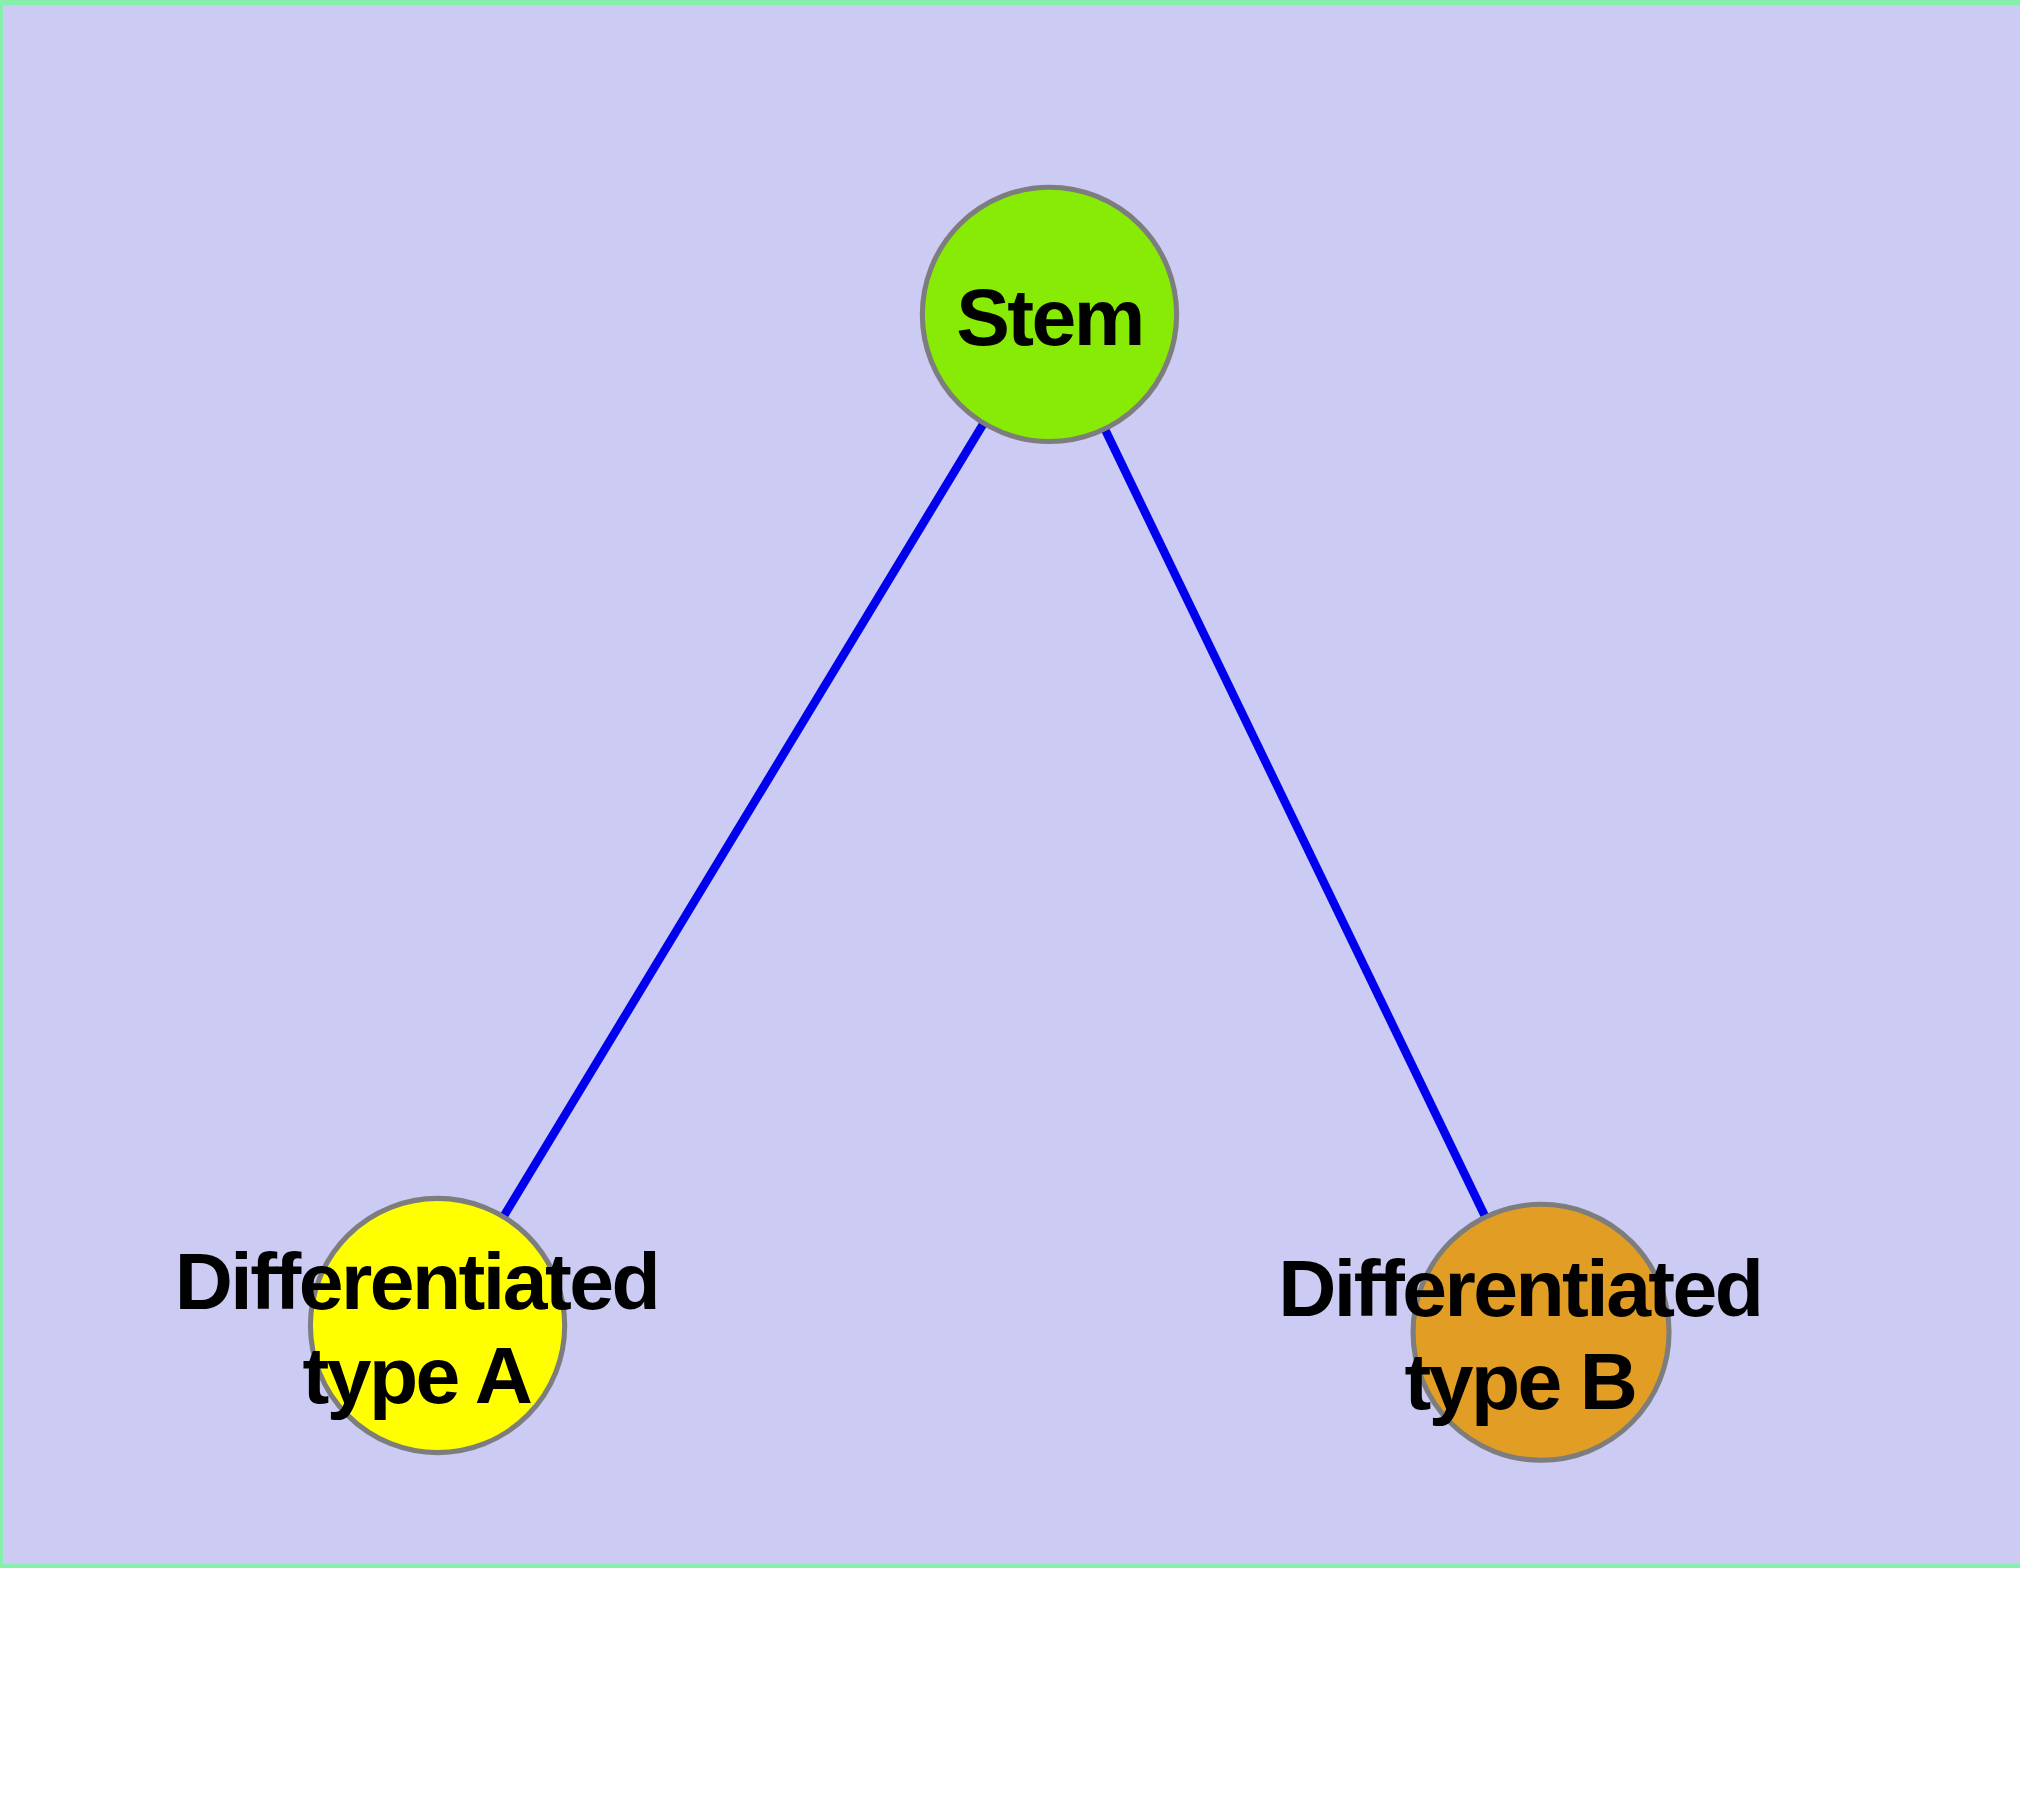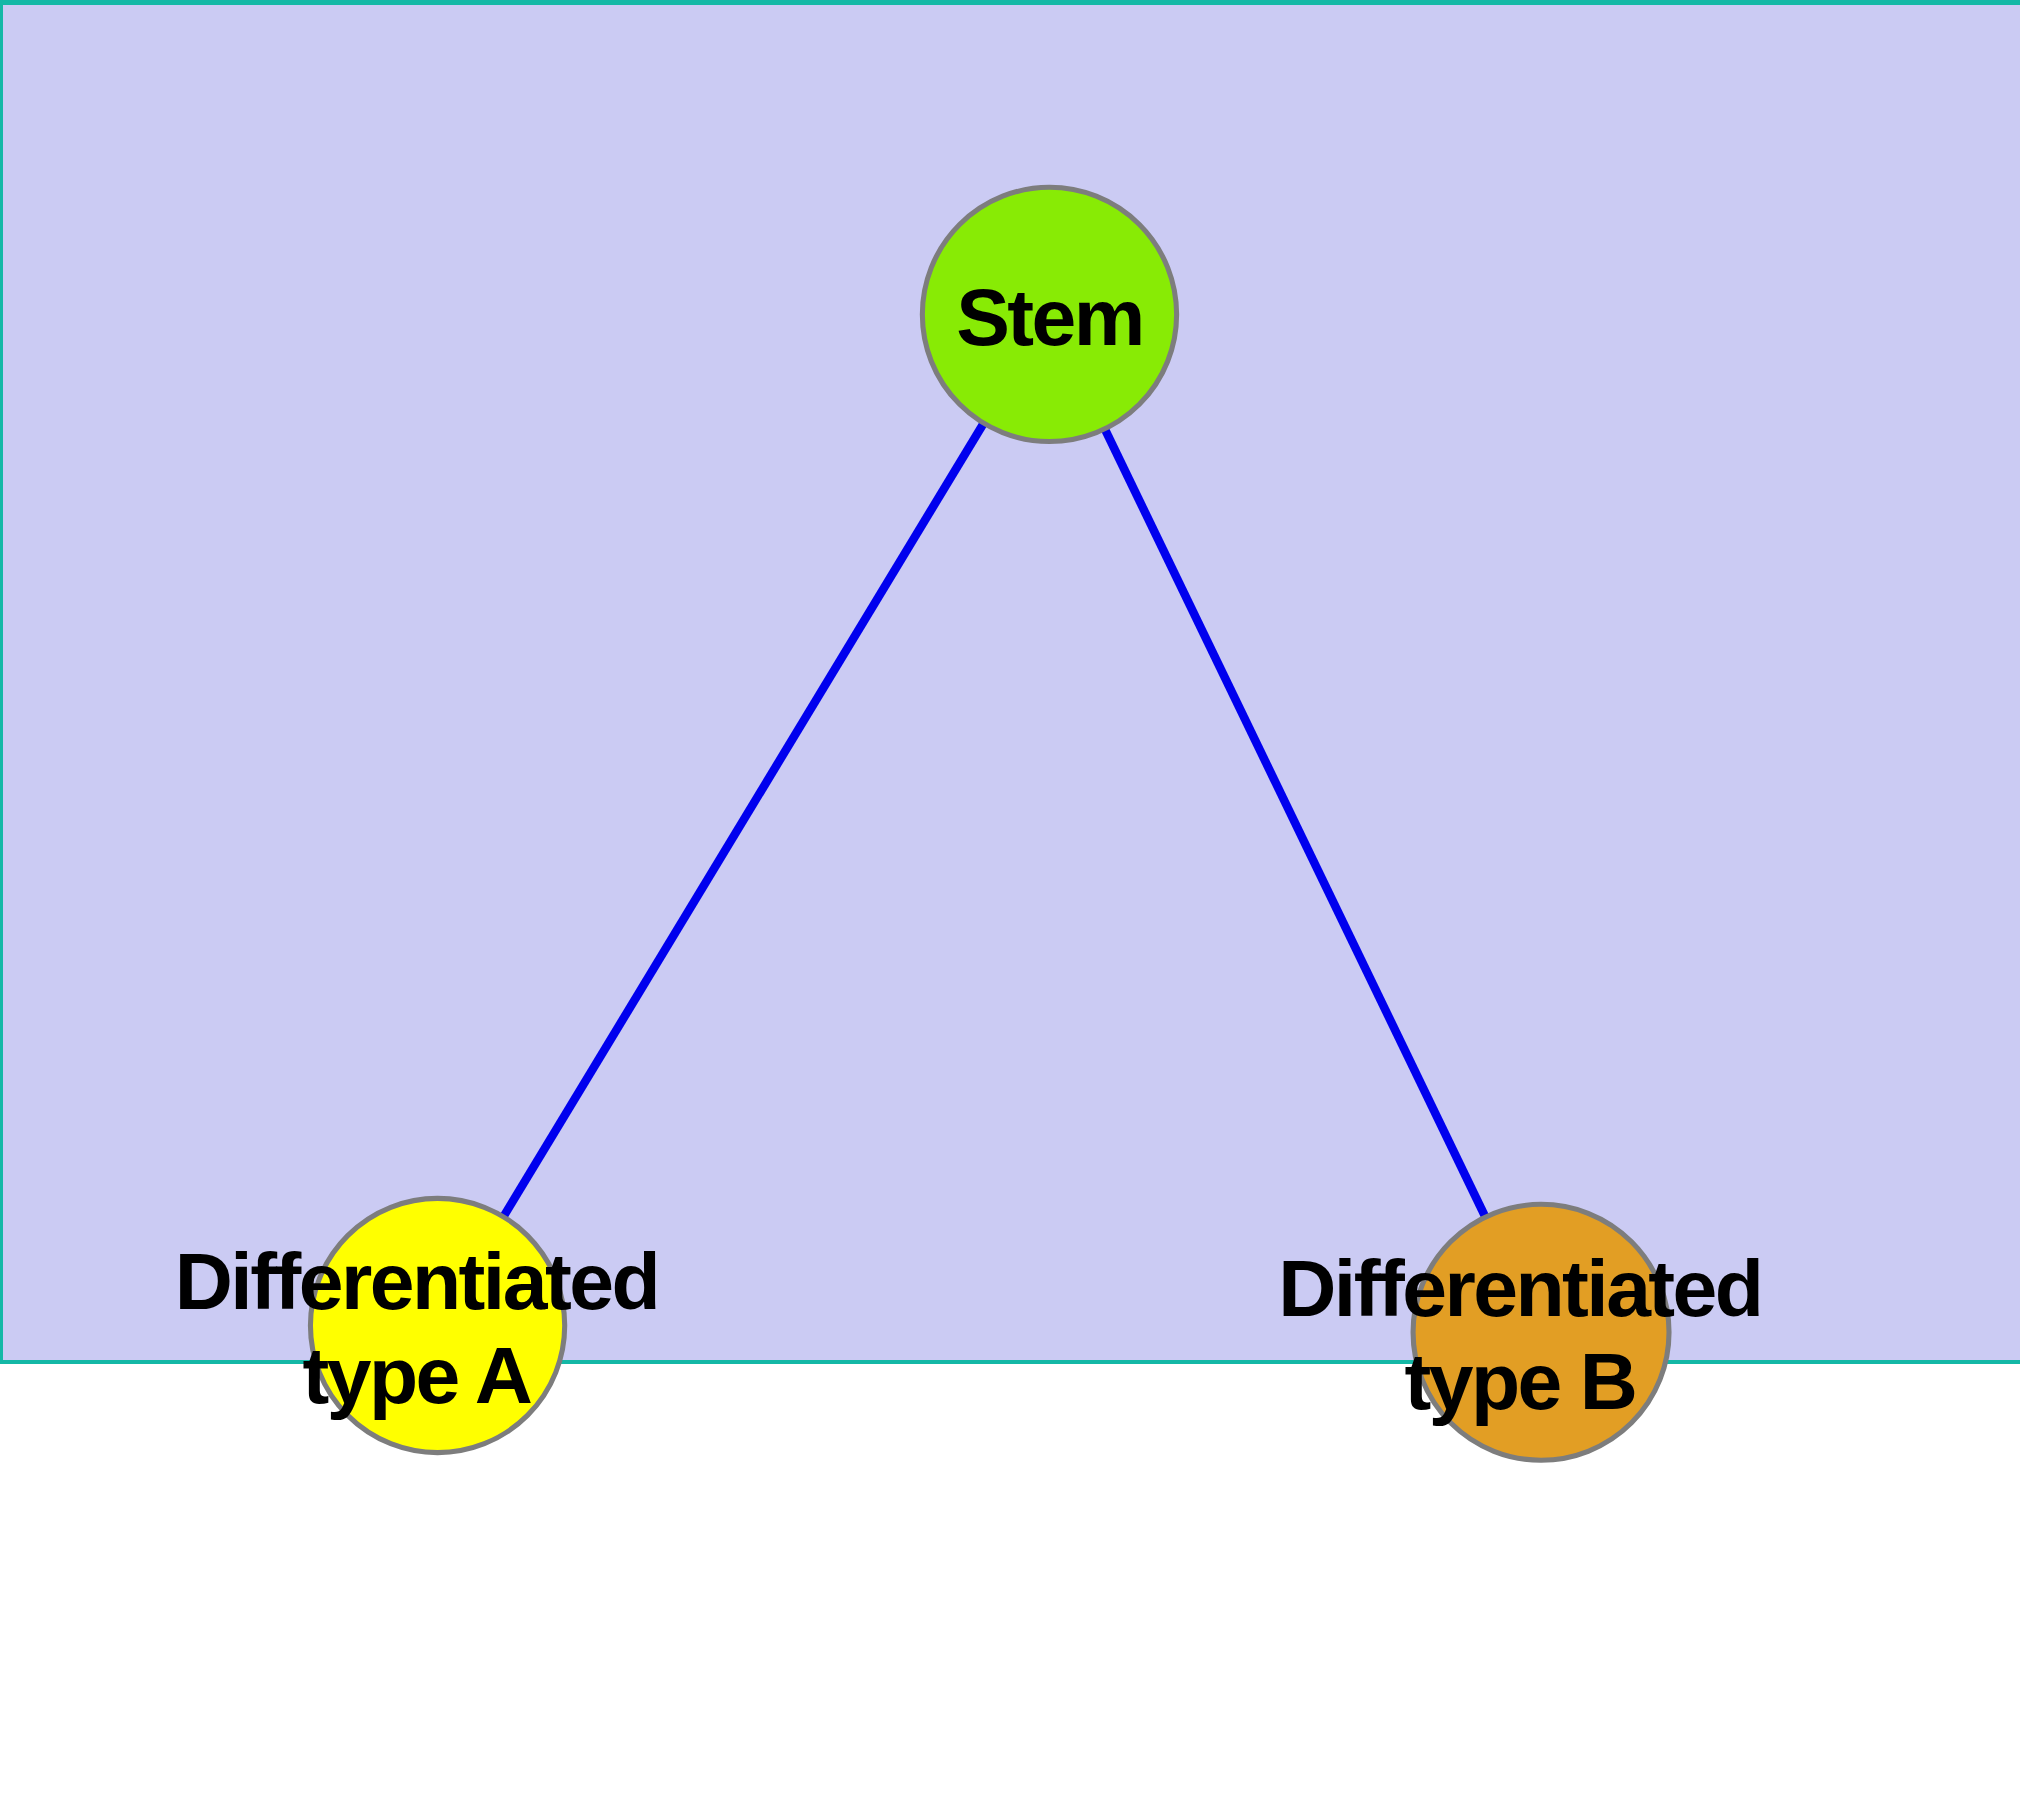--- a/index.html
+++ b/index.html
@@ -7,22 +7,22 @@
     padding: 0;
     background: #ffffff;
     width: 2021px;
     height: 1812px;
     overflow: hidden;
     font-family: "Liberation Sans", "DejaVu Sans", sans-serif;
   }
   .stage {
     position: relative;
     width: 2021px;
-    height: 1364px;
-    background: #14b8a6;
+    height: 1568px;
+    background: #86efac;
   }
   .figure-bg {
     position: absolute;
     left: 3.4px;
     top: 5.1px;
     right: 0px;
     bottom: 4.2px;
   }
   svg.graph {
     position: absolute;

